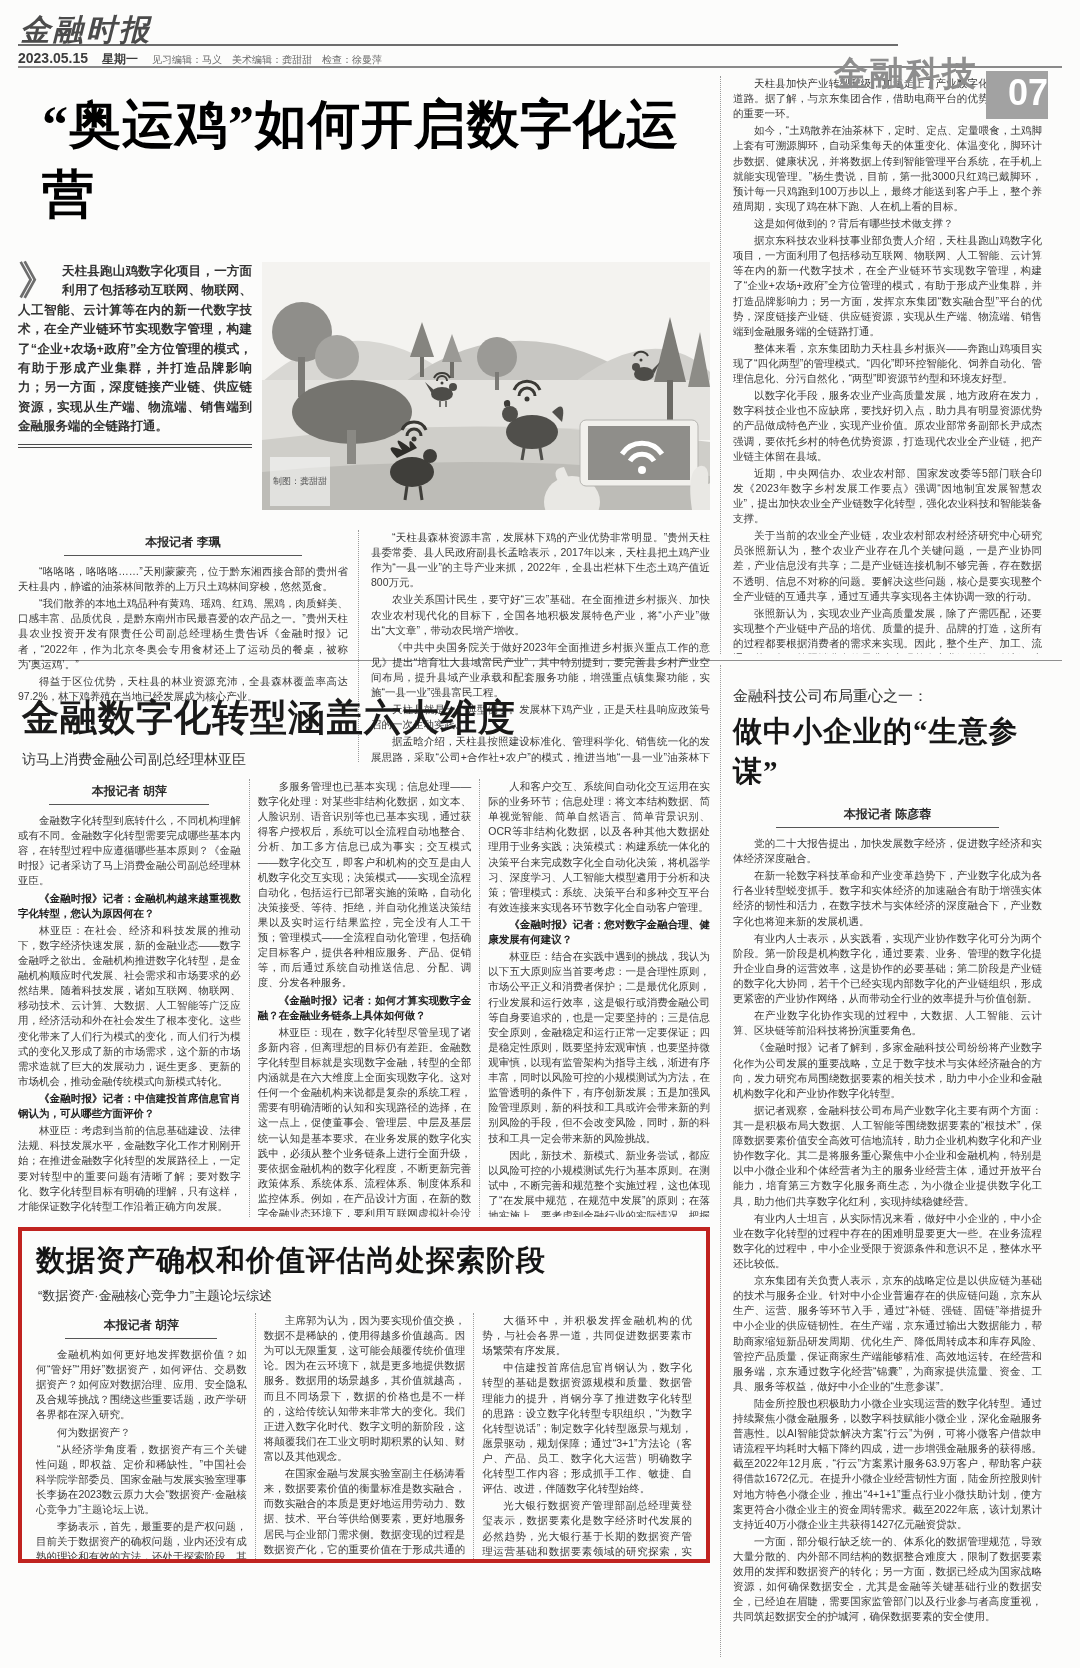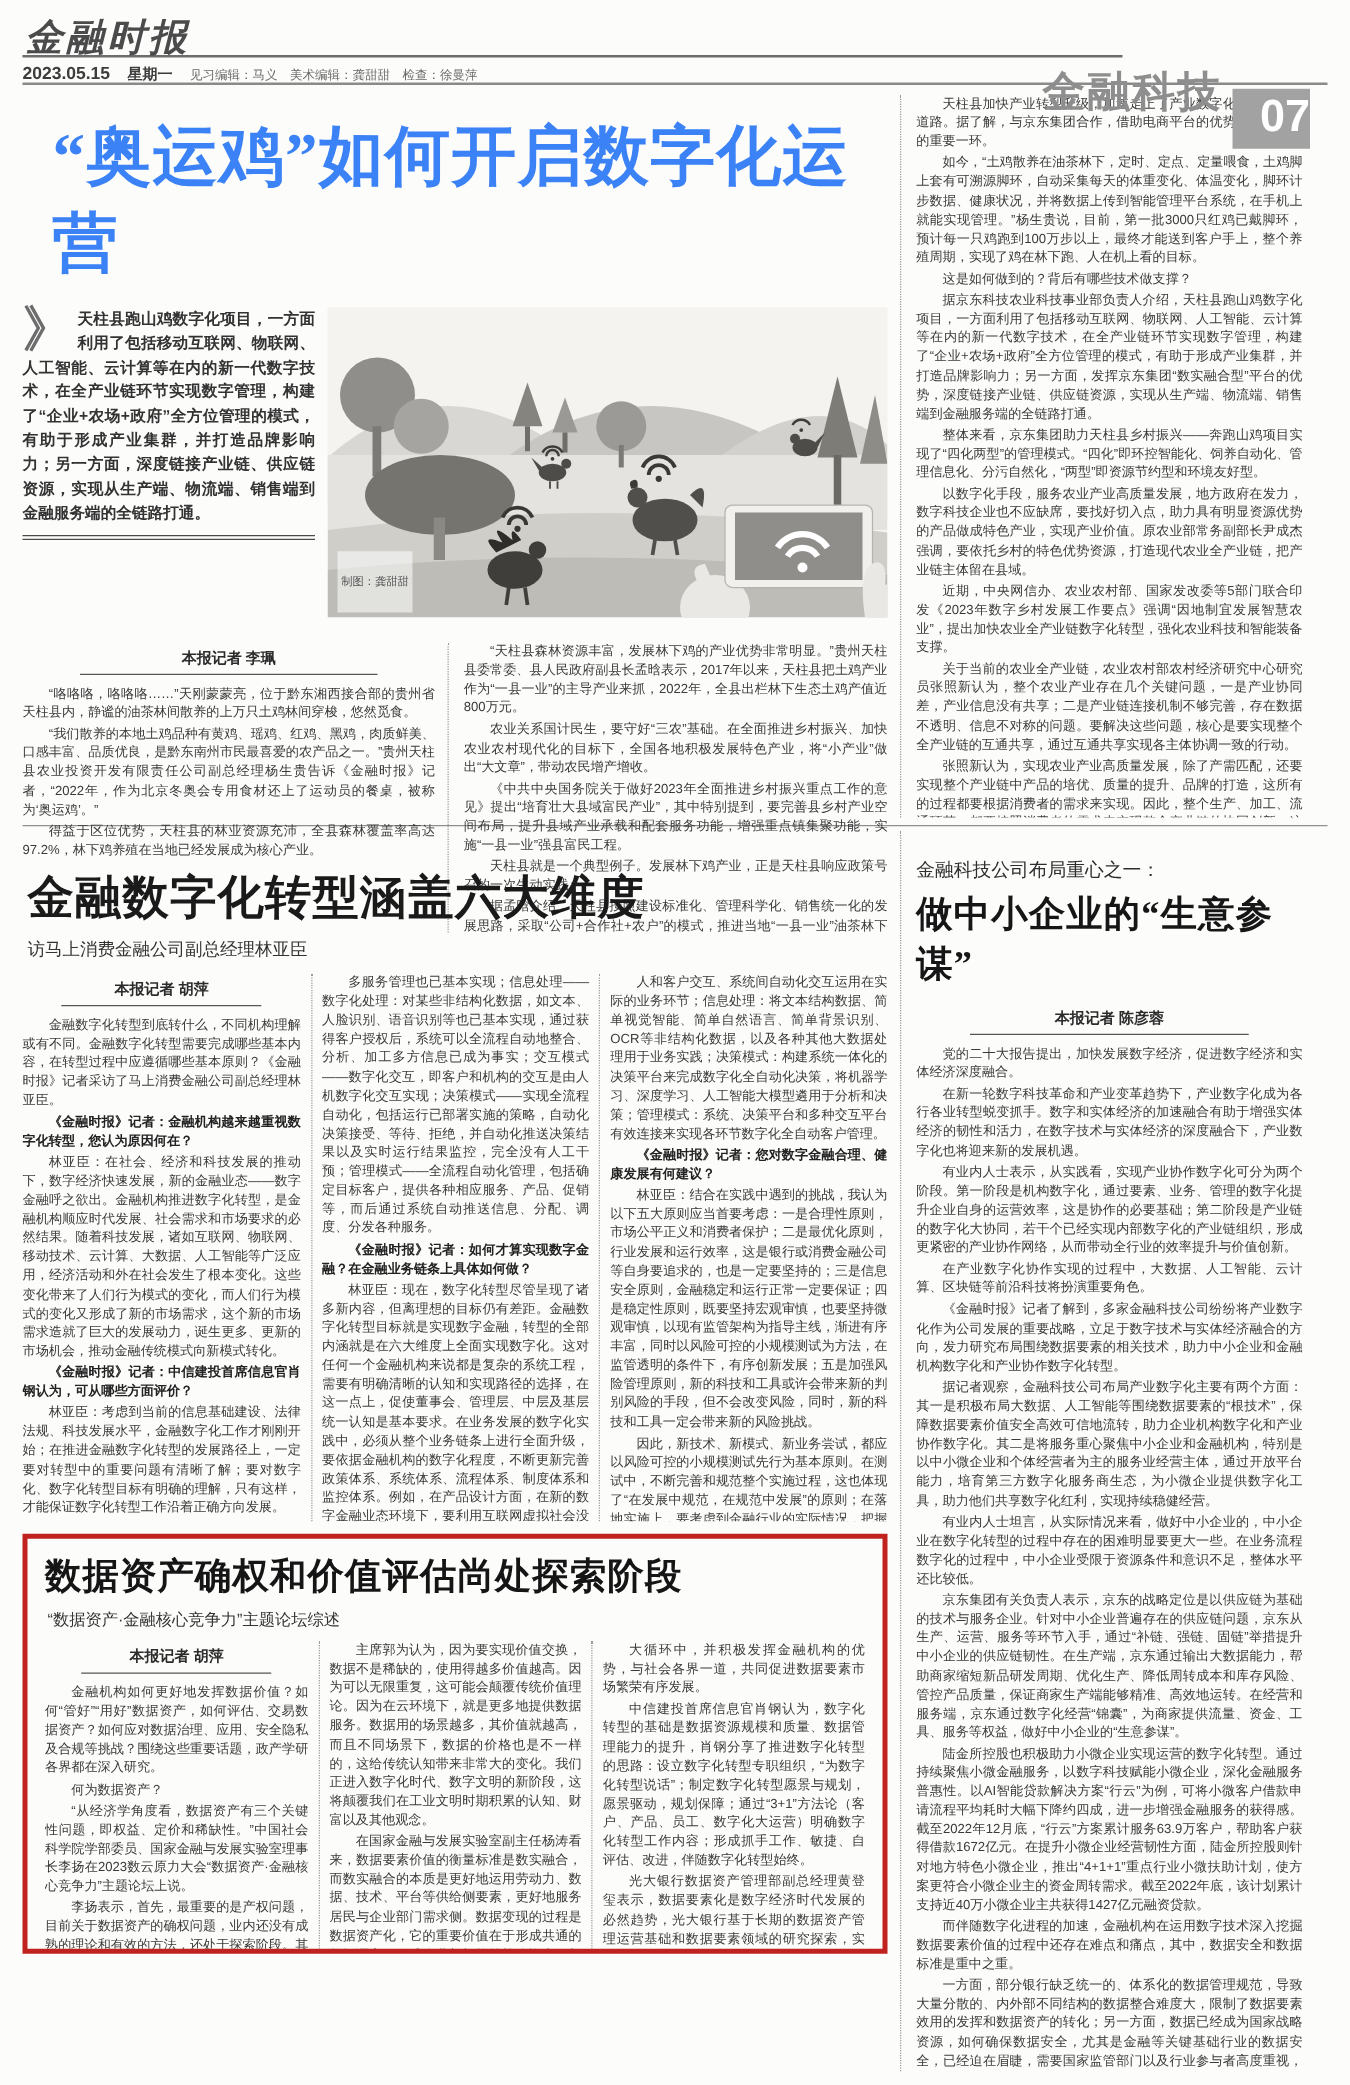--- a/index.html
+++ b/index.html
@@ -22,21 +22,21 @@
   .dottedL { border-left:1px dotted #9a9a9a; }
   p { font-size:10.5px; line-height:1.44; color:#3a3a3a; text-align:justify; text-indent:2em; margin-bottom:2px; }
   p.q { font-weight:bold; color:#222; }
   .byline { width:72%; margin:4px auto 8px auto; text-align:center; font-size:12px; font-weight:bold; color:#2c2c2c; border-bottom:1px solid #555; padding-bottom:4px; }
   .colbox { overflow:hidden; }
 
   
   .top-sec { display:flex; margin-top:8px; height:578px; }
   .top-left { width:702px; padding-right:10px; }
   .top-right { width:322px; padding-left:12px; overflow:hidden; }
-  .a1-headline { font-family:"Liberation Serif","DejaVu Serif",serif; font-size:52px; font-weight:900; color:#3b82f6; letter-spacing:1px; margin:14px 0 16px 24px; }
+  .a1-headline { font-family:"Liberation Serif","DejaVu Serif",serif; font-size:52px; font-weight:900; color:#000000; letter-spacing:1px; margin:14px 0 32px 24px; }
   .a1-row1 { display:flex; height:258px; }
   .intro-box { width:244px; padding-right:10px; position:relative; }
   .intro-mark { float:left; font-size:40px; font-weight:900; color:#6d6d6d; line-height:0.9; margin-right:4px; }
   .intro-text { font-size:12.5px; line-height:1.55; font-weight:bold; color:#333; text-align:justify; }
   .intro-rule { border-bottom:4px double #4a4a4a; margin-top:8px; }
   .illo { width:448px; height:248px; position:relative; background:#f3f2ef; overflow:hidden; }
   .illo-cap { position:absolute; left:8px; bottom:4px; font-size:9px; color:#555; background:rgba(255,255,255,.55); padding:18px 3px; }
   .a1-row2 { display:flex; margin-top:10px; height:232px; }
   .a1-col1 { width:340px; padding-right:10px; }
   .a1-col2 { width:352px; padding-left:12px; }
@@ -284,19 +284,18 @@
       <div class="a3-body colbox">
           <p>党的二十大报告提出，加快发展数字经济，促进数字经济和实体经济深度融合。</p>
           <p>在新一轮数字科技革命和产业变革趋势下，产业数字化成为各行各业转型蜕变抓手。数字和实体经济的加速融合有助于增强实体经济的韧性和活力，在数字技术与实体经济的深度融合下，产业数字化也将迎来新的发展机遇。</p>
           <p>有业内人士表示，从实践看，实现产业协作数字化可分为两个阶段。第一阶段是机构数字化，通过要素、业务、管理的数字化提升企业自身的运营效率，这是协作的必要基础；第二阶段是产业链的数字化大协同，若干个已经实现内部数字化的产业链组织，形成更紧密的产业协作网络，从而带动全行业的效率提升与价值创新。</p>
           <p>在产业数字化协作实现的过程中，大数据、人工智能、云计算、区块链等前沿科技将扮演重要角色。</p>
           <p>《金融时报》记者了解到，多家金融科技公司纷纷将产业数字化作为公司发展的重要战略，立足于数字技术与实体经济融合的方向，发力研究布局围绕数据要素的相关技术，助力中小企业和金融机构数字化和产业协作数字化转型。</p>
           <p>据记者观察，金融科技公司布局产业数字化主要有两个方面：其一是积极布局大数据、人工智能等围绕数据要素的“根技术”，保障数据要素价值安全高效可信地流转，助力企业机构数字化和产业协作数字化。其二是将服务重心聚焦中小企业和金融机构，特别是以中小微企业和个体经营者为主的服务业经营主体，通过开放平台能力，培育第三方数字化服务商生态，为小微企业提供数字化工具，助力他们共享数字化红利，实现持续稳健经营。</p>
           <p>有业内人士坦言，从实际情况来看，做好中小企业的，中小企业在数字化转型的过程中存在的困难明显要更大一些。在业务流程数字化的过程中，中小企业受限于资源条件和意识不足，整体水平还比较低。</p>
           <p>京东集团有关负责人表示，京东的战略定位是以供应链为基础的技术与服务企业。针对中小企业普遍存在的供应链问题，京东从生产、运营、服务等环节入手，通过“补链、强链、固链”举措提升中小企业的供应链韧性。在生产端，京东通过输出大数据能力，帮助商家缩短新品研发周期、优化生产、降低周转成本和库存风险、管控产品质量，保证商家生产端能够精准、高效地运转。在经营和服务端，京东通过数字化经营“锦囊”，为商家提供流量、资金、工具、服务等权益，做好中小企业的“生意参谋”。</p>
           <p>陆金所控股也积极助力小微企业实现运营的数字化转型。通过持续聚焦小微金融服务，以数字科技赋能小微企业，深化金融服务普惠性。以AI智能贷款解决方案“行云”为例，可将小微客户借款申请流程平均耗时大幅下降约四成，进一步增强金融服务的获得感。截至2022年12月底，“行云”方案累计服务63.9万客户，帮助客户获得借款1672亿元。在提升小微企业经营韧性方面，陆金所控股则针对地方特色小微企业，推出“4+1+1”重点行业小微扶助计划，使方案更符合小微企业主的资金周转需求。截至2022年底，该计划累计支持近40万小微企业主共获得1427亿元融资贷款。</p>
-          <p>而伴随数字化进程的加速，金融机构在运用数字技术深入挖掘数据要素价值的过程中还存在难点和痛点，其中，数据安全和数据标准是重中之重。</p>
           <p>一方面，部分银行缺乏统一的、体系化的数据管理规范，导致大量分散的、内外部不同结构的数据整合难度大，限制了数据要素效用的发挥和数据资产的转化；另一方面，数据已经成为国家战略资源，如何确保数据安全，尤其是金融等关键基础行业的数据安全，已经迫在眉睫，需要国家监管部门以及行业参与者高度重视，共同筑起数据安全的护城河，确保数据要素的安全使用。</p>
         </div>
     </div>
   </div>
 
 </div>
 
 </body></html>

